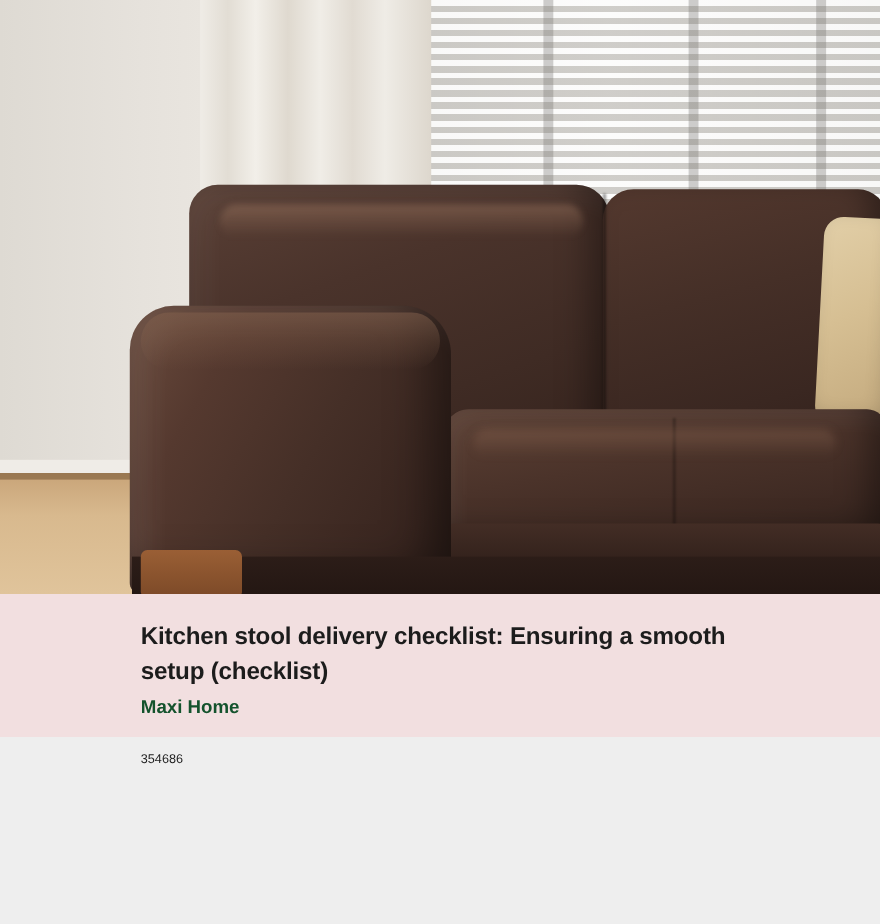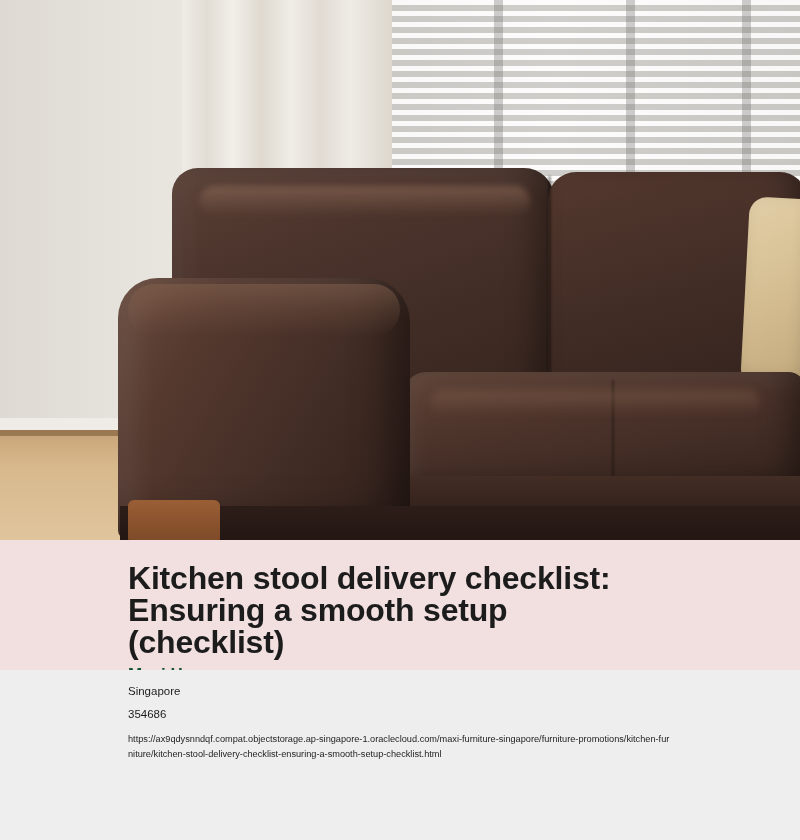--- a/index.html
+++ b/index.html
@@ -197,21 +197,21 @@
   .title-band {
     position: absolute;
     left: 0; top: 540px;
     width: 800px;
     height: 130px;
     background: #f2dfe0;
   }
   .title-inner { padding: 22px 128px 0 128px; }
   .headline {
     margin: 0;
-    font-size: 32px;
+    font-size: 22px;
     line-height: 32px;
     font-weight: bold;
     color: #1c1c1c;
     letter-spacing: -0.2px;
   }
   .brand {
     margin: 7px 0 0 0;
     font-size: 17px;
     font-weight: bold;
     color: #14532d;
@@ -276,20 +276,18 @@
 
   <div class="title-band">
     <div class="title-inner">
       <h1 class="headline">Kitchen stool delivery checklist: Ensuring a smooth setup (checklist)</h1>
       <p class="brand">Maxi Home</p>
     </div>
   </div>
 
   <div class="info-band">
     <div class="info-inner">
-      <div class="info-line">Singapore</div>
       <div class="info-line">354686</div>
-      <div class="url">https://ax9qdysnndqf.compat.objectstorage.ap-singapore-1.oraclecloud.com/maxi-furniture-singapore/furniture-promotions/kitchen-furniture/kitchen-stool-delivery-checklist-ensuring-a-smooth-setup-checklist.html</div>
     </div>
 
   </div>
 
 </div>
 
 </body></html>

